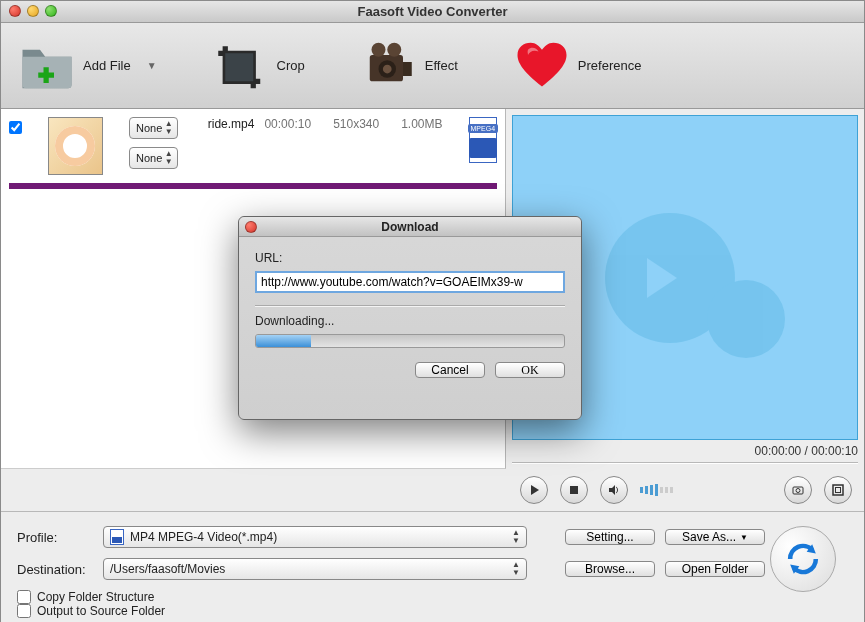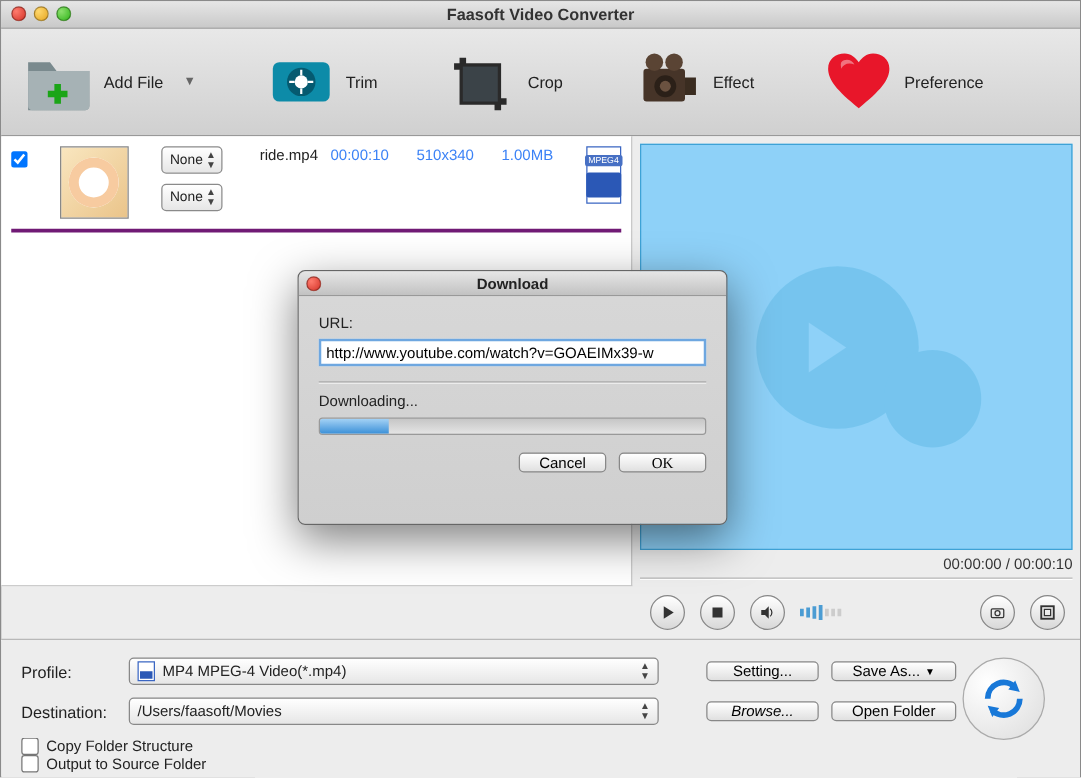--- a/index.html
+++ b/index.html
@@ -11,30 +11,30 @@
 .tl.red { background: radial-gradient(circle at 30% 30%, #ff7c6e, #d4342a); }
 .tl.yel { background: radial-gradient(circle at 30% 30%, #ffd86e, #e6a723); }
 .tl.grn { background: radial-gradient(circle at 30% 30%, #8de06e, #32b51b); }
 .toolbar { height: 86px; background: linear-gradient(#e8e8e8,#d0d0d0); border-bottom: 1px solid #999; display: flex; align-items: center; padding: 0 18px; gap: 56px; }
 .tbitem { display: flex; align-items: center; gap: 8px; cursor: pointer; }
 .tbicon { width: 56px; height: 52px; display: flex; align-items: center; justify-content: center; }
 .tbtext { font-size: 13px; color: #222; }
 .chev { font-size: 10px; color: #666; margin-left: 8px; }
 .content { display: flex; height: 360px; }
 .filelist { width: 505px; background: #fff; border-bottom: 1px solid #ccc; border-right: 1px solid #b7b7b7; padding: 8px; }
-.filerow { display: flex; align-items: flex-start; gap: 26px; border-bottom: 3px solid #701a75; padding-bottom: 8px; }
+.filerow { display: flex; align-items: flex-start; gap: 26px; border-bottom: 6px solid #701a75; padding-bottom: 8px; }
 .chkcol { width: 14px; padding-top: 4px; }
 .thumb { width: 78px; height: 58px; border: 1px solid #888; background: linear-gradient(135deg,#f9e6bf,#eac48a); display:flex;align-items:center;justify-content:center;font-size:9px;color:#b76; overflow:hidden;}
 .thumb .ppl { width:40px;height:40px;border-radius:50%;background:#fff; box-shadow:0 0 0 8px #f7cba0 inset;}
 .selcol { display: flex; flex-direction: column; gap: 8px; width: 70px; }
 .macsel { height: 22px; background: linear-gradient(#fff,#e6e6e6); border: 1px solid #8a8a8a; border-radius: 4px; font-size: 11px; display:flex;align-items:center;justify-content:space-between;padding:0 4px 0 6px; cursor:pointer;}
 .macsel .arr { font-size: 8px; line-height:8px; color:#444; display:flex;flex-direction:column;}
 .infocol { flex: 1; display: flex; flex-direction: row; gap: 10px; padding-left: 4px;}
 .infotop { font-size:12px; color:#222; }
-.infobot { display: flex; gap: 22px; font-size:12px; color:#3b82f6; }
+.infobot { display: flex; gap: 22px; font-size:12px; color:#737373; }
 .fmticon { width: 40px; height: 46px; background: #fff; border: 1px solid #3a66c2; position: relative; display:flex;flex-direction:column;align-items:center;justify-content:flex-start; }
 .fmticon .tag { position:absolute;top:6px;font-size:7px;background:#4770c4;color:#fff;padding:1px 3px;border-radius:2px;}
 .fmticon .reel { position:absolute;bottom:4px;width:28px;height:20px;background:#2b58b6;border-radius:2px;}
 .preview { flex: 1; background: #ededed; padding: 6px; display:flex;flex-direction:column;}
 .previewbox { flex: 1; background: #8ed1f8; border: 1px solid #3ea2d6; display:flex;align-items:center;justify-content:center;}
 .reelshape { width: 160px; height: 160px; position: relative; opacity:.5;}
 .reelshape .c1{position:absolute;width:130px;height:130px;border-radius:50%;background:#5fb9e6;left:0;top:15px;}
 .reelshape .c2{position:absolute;width:78px;height:78px;border-radius:50%;background:#5fb9e6;right:-20px;bottom:0;}
 .reelshape .tri{position:absolute;left:42px;top:60px;width:0;height:0;border-left:30px solid #8ed1f8;border-top:20px solid transparent;border-bottom:20px solid transparent;}
 .timecode { text-align: right; font-size: 12px; color:#333; padding: 4px 0;}
@@ -95,31 +95,20 @@
             <path fill="#a6b2b5" d="M4 18h56v32a4 4 0 0 1-4 4H8a4 4 0 0 1-4-4V18z"></path>
             <path fill="#1aa517" d="M40 32h6v-6h6v6h6v6h-6v6h-6v-6h-6z" transform="translate(-18 4)"></path>
           </svg>
       </div>
       <span class="tbtext">Add File</span>
       <span class="chev">▼</span>
     </div>
     <div class="tbitem">
       <div class="tbicon">
         <svg viewBox="0 0 64 56">
-            <rect x="6" y="10" width="52" height="36" rx="6" fill="#0d8ba8"></rect>
-            <circle cx="32" cy="28" r="13" fill="#055a70"></circle>
-            <circle cx="32" cy="28" r="6" fill="#fff"></circle>
-            <path d="M32 22v-5M32 34v5M26 28h-5M38 28h5" stroke="#fff" stroke-width="2"></path>
-          </svg>
-      </div>
-      <span class="tbtext">Trim</span>
-    </div>
-    <div class="tbitem">
-      <div class="tbicon">
-        <svg viewBox="0 0 64 56">
             <path d="M14 6v40h40" stroke="#2a2a2a" stroke-width="6" fill="none"></path>
             <path d="M6 14h40v40" stroke="#2a2a2a" stroke-width="6" fill="none"></path>
             <rect x="14" y="14" width="32" height="32" fill="#3b4348"></rect>
           </svg>
       </div>
       <span class="tbtext">Crop</span>
     </div>
     <div class="tbitem">
       <div class="tbicon">
         <svg viewBox="0 0 64 56">
@@ -243,21 +232,21 @@
           <span>Save As...</span>
           <span style="font-size:8px;">▼</span>
         </button>
     </div>
     <div class="row">
       <div class="lbl">Destination:</div>
       <div class="bigsel">
         <span>/Users/faasoft/Movies</span>
         <span class="arr">▲<br>▼</span>
       </div>
-      <button class="macbtn" style="margin-left:28px;width:90px;justify-content:center;font-style:italic;">Browse...</button>
+      <button class="macbtn" style="margin-left:28px;width:90px;justify-content:center;">Browse...</button>
       <button class="macbtn" style="width:100px;justify-content:center;">Open Folder</button>
     </div>
     <div class="bottomchks">
       <label class="chkrow">
           <input type="checkbox" style="">
           <span>Copy Folder Structure</span>
         </label>
       <label class="chkrow">
           <input type="checkbox" style="">
           <span>Output to Source Folder</span>

